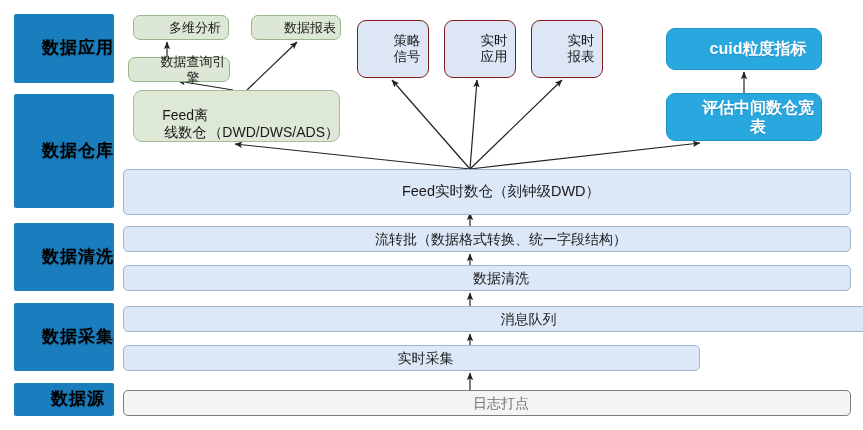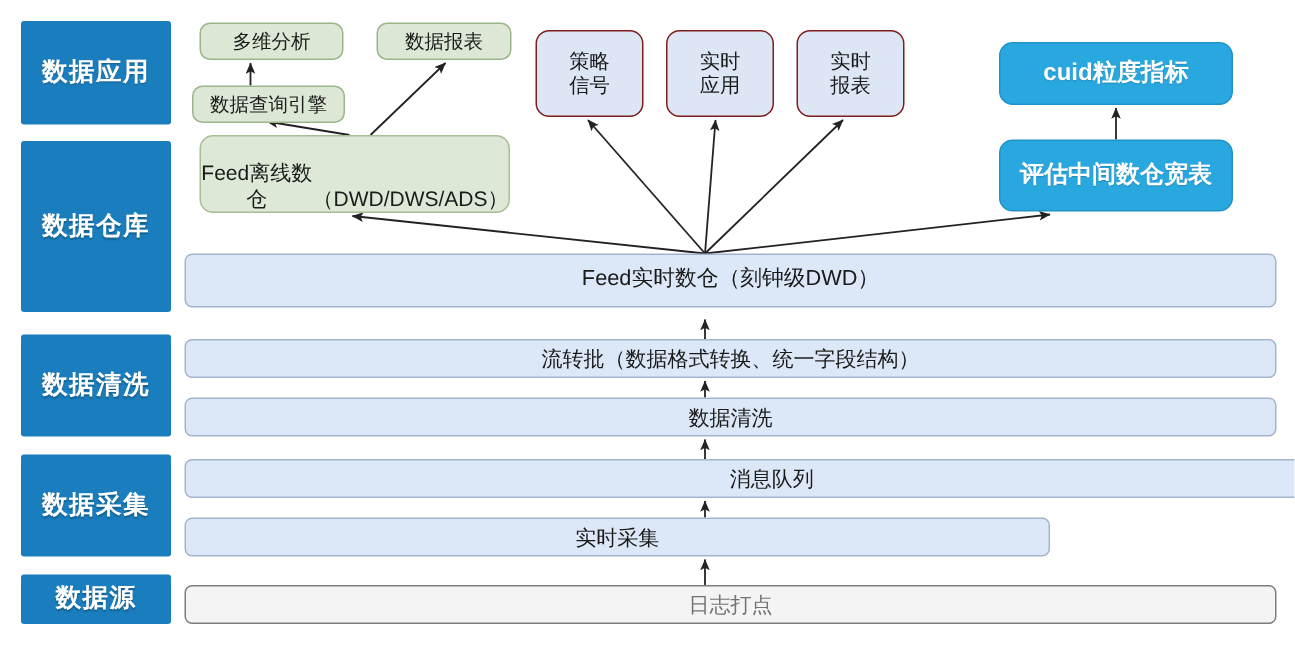--- a/index.html
+++ b/index.html
@@ -28,25 +28,26 @@
   }
   .node {
     position: absolute;
     box-sizing: border-box;
     display: flex;
     align-items: center;
     justify-content: center;
     text-align: center;
     line-height: 1.2;
     z-index: 10;
+    padding-left: 28px;
   }
   
   .stage {
     background: #1a7dbd;
-    color: #ffffff;
+    color: #000000;
     font-weight: bold;
     font-size: 17px;
     border-radius: 2px;
     letter-spacing: 1px;
     text-shadow: 0 1px 1px rgba(0,0,0,0.25);
   }
   
   .green {
     background: #dce8d5;
     border: 1px solid #9bb58a;
@@ -181,21 +182,21 @@
   </div>
 
   <div class="node cyan" style="left: 666px; top: 28px; width: 156px; height: 42px;">
       <span>cuid粒度指标</span>
     </div>
 
   <div class="node cyan" style="left: 666px; top: 93px; width: 156px; height: 48px;">
       <span>评估中间数仓宽表</span>
     </div>
 
-  <div class="node bar bar-tall" style="left: 123px; top: 169px; width: 728px; height: 36px;">
+  <div class="node bar bar-tall" style="left: 123px; top: 169px; width: 728px; height: 46px;">
       <span>Feed实时数仓（刻钟级DWD）</span>
     </div>
 
   <div class="node bar" style="left: 123px; top: 226px; width: 728px; height: 26px;">
       <span>流转批（数据格式转换、统一字段结构）</span>
     </div>
 
   <div class="node bar" style="left: 123px; top: 265px; width: 728px; height: 26px;">
       <span>数据清洗</span>
     </div>

